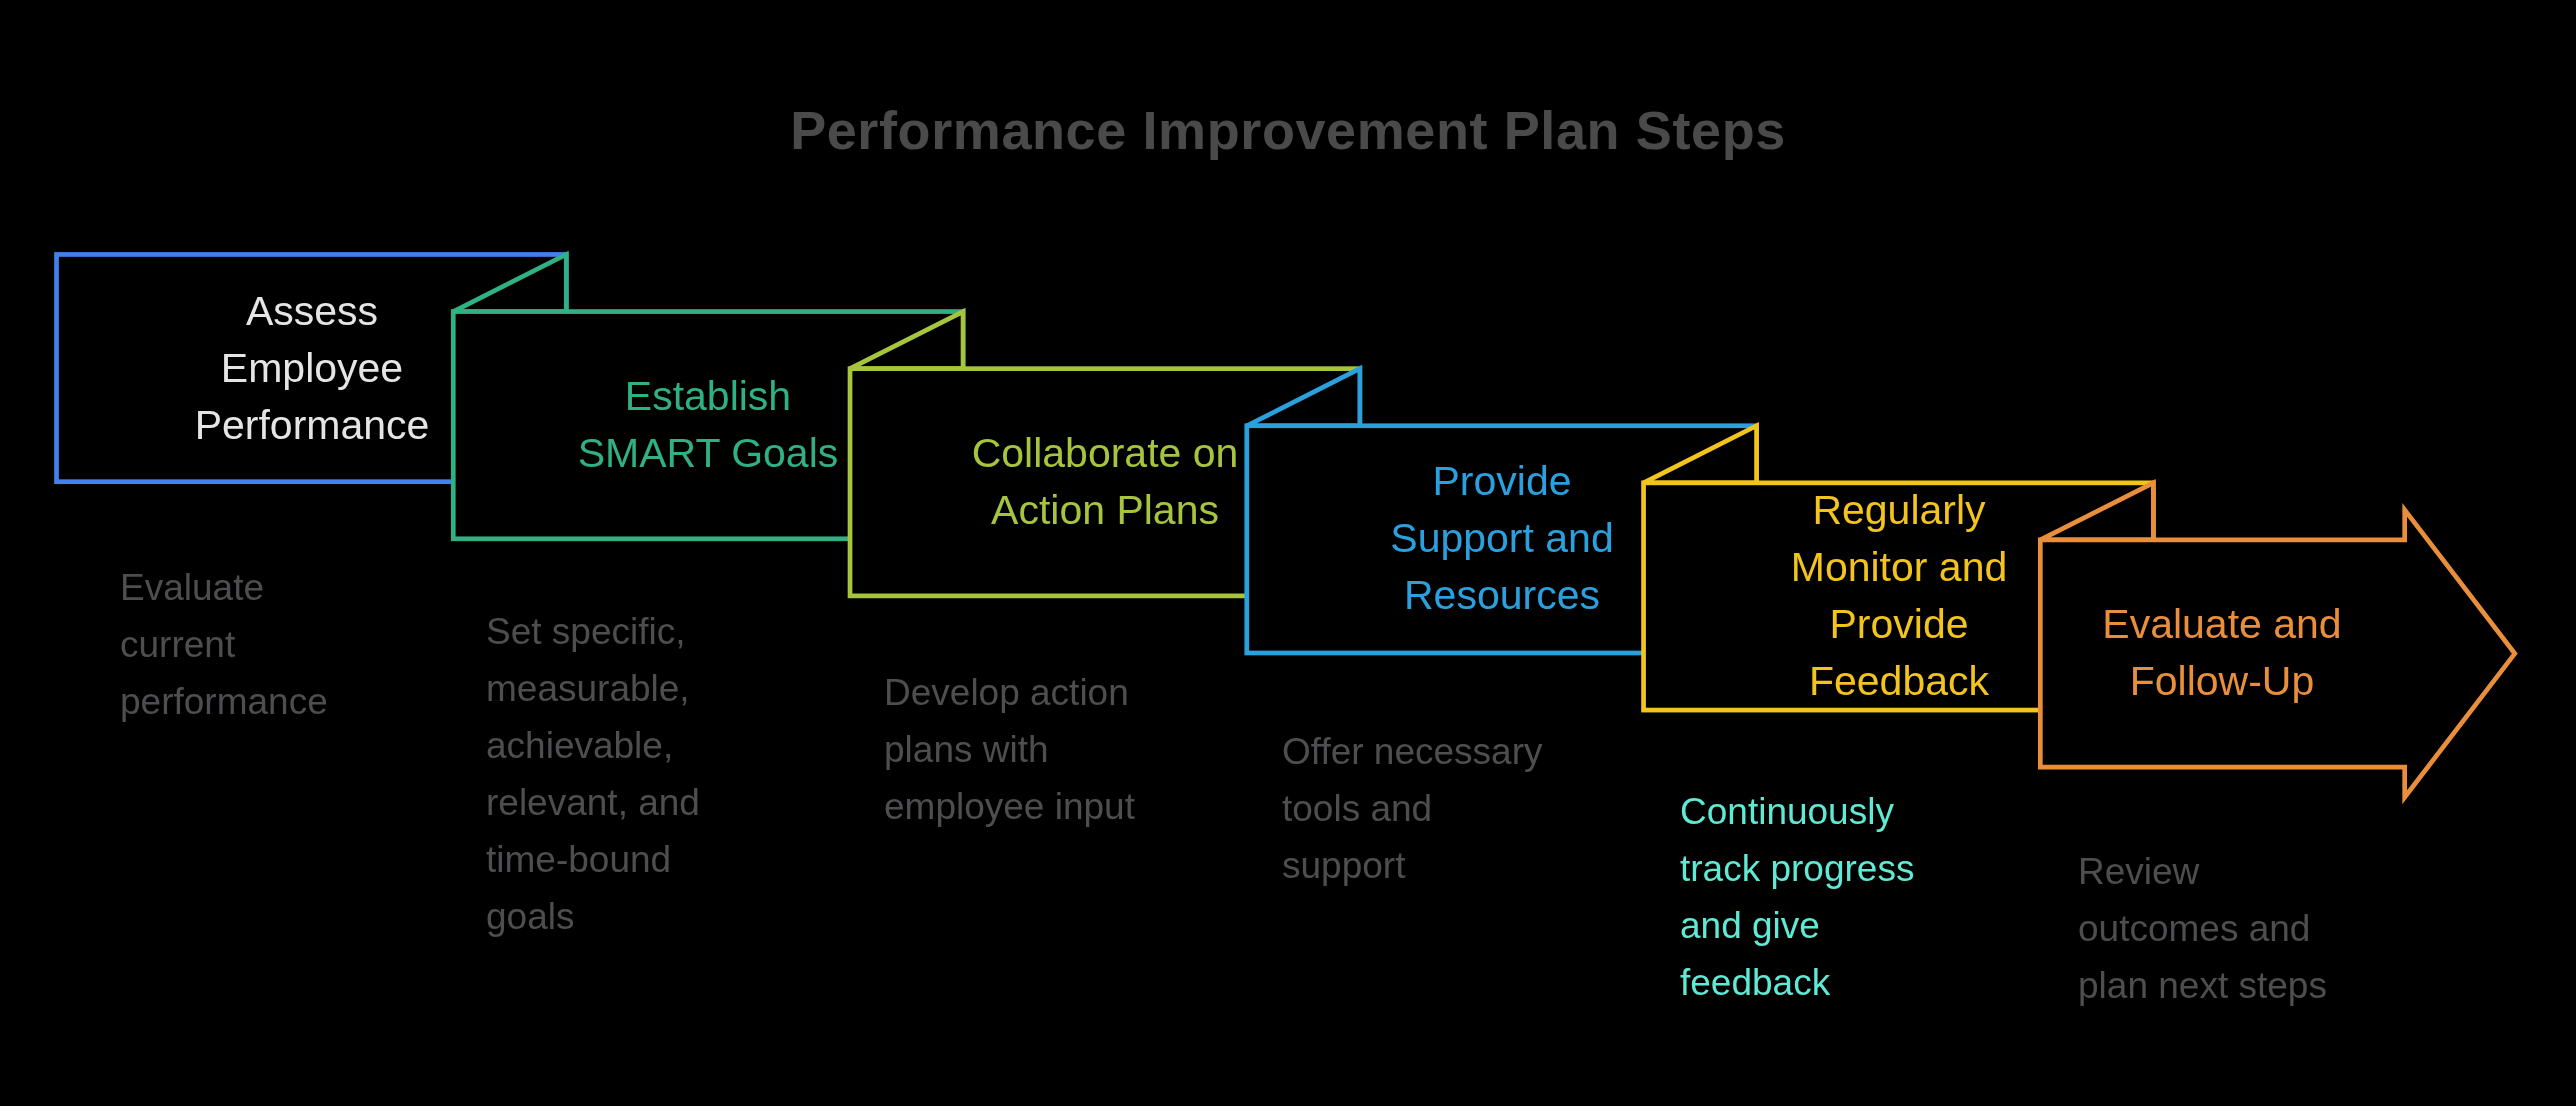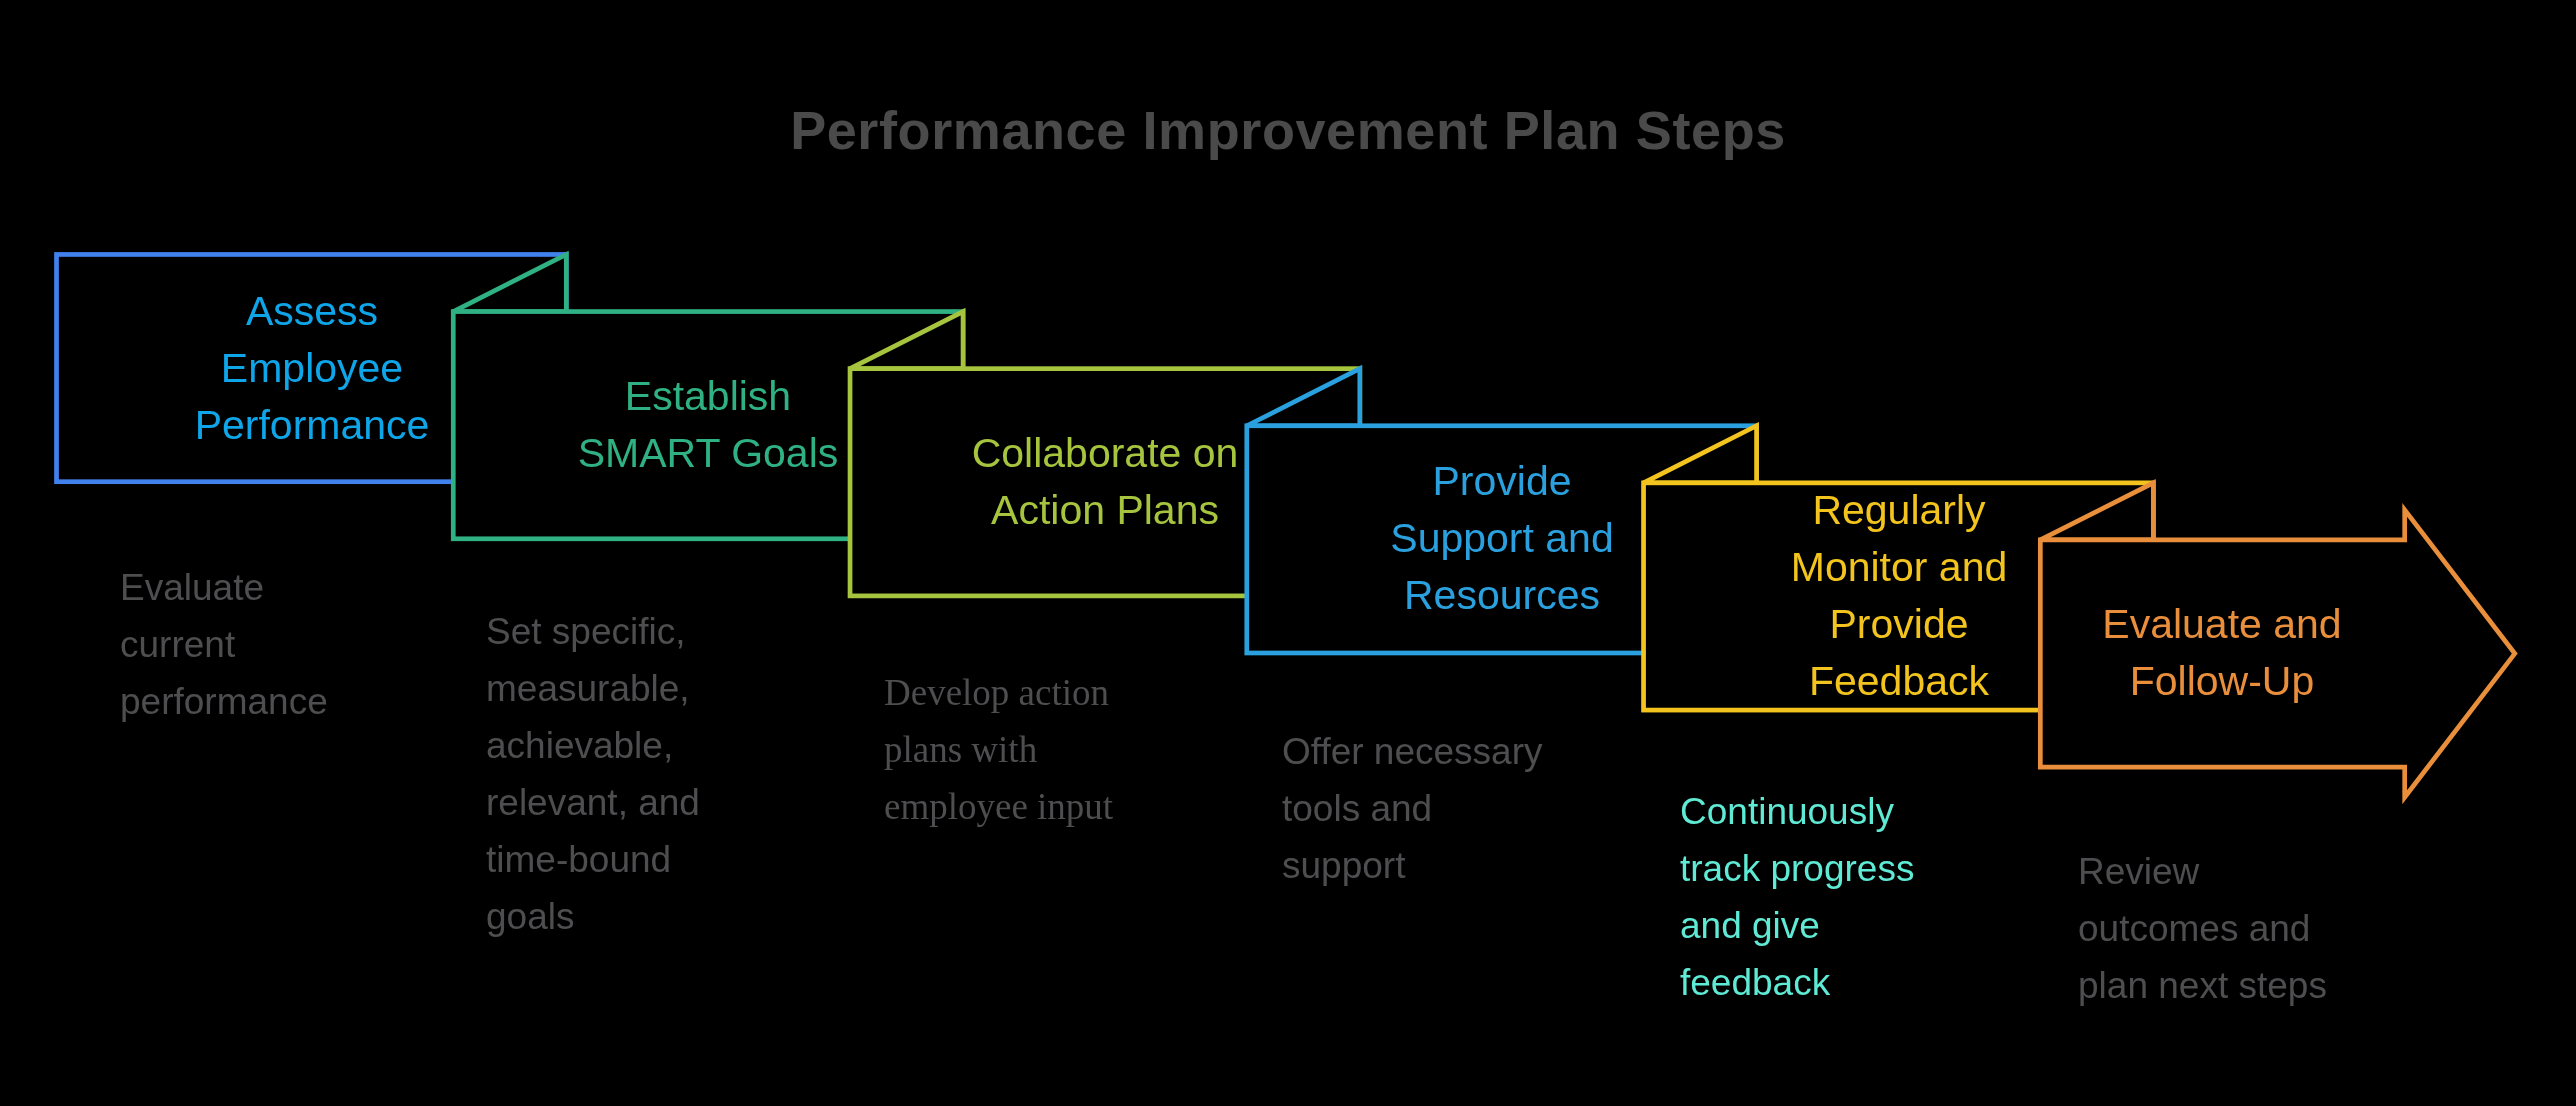--- a/index.html
+++ b/index.html
@@ -71,21 +71,21 @@
 
     <path d="M 2792 820 L 2984 723 L 2984 820 Z" fill="#000000" stroke="#f2c41d"></path>
     <rect x="2792" y="820" width="866" height="386" fill="#000000" stroke="#f2c41d"></rect>
 
     <path d="M 3466 917 L 3658 820 L 3658 917 Z" fill="#000000" stroke="#e98f3c"></path>
     <path d="M 3466 917 L 4085 917 L 4085 866 L 4272 1110 L 4085 1354 L 4085 1303 L 3466 1303 Z" fill="#000000" stroke="#e98f3c"></path>
   </svg>
 
   <div class="page-title" style="color: rgb(74, 74, 74);">Performance Improvement Plan Steps</div>
 
-  <div class="step-title" style="left: 57px; top: 283px; width: 510px; color: #0ea5e9;">
+  <div class="step-title" style="left: 57px; top: 283px; width: 510px; color: #e5e5e5;">
     <div>Assess</div>
     <div>Employee</div>
     <div>Performance</div>
   </div>
   <div class="step-desc" style="left: 88px; top: 559px; color: rgb(78, 78, 80); margin-left: 32px;">
     <div>Evaluate</div>
     <div>current</div>
     <div>performance</div>
   </div>
 
@@ -99,21 +99,21 @@
     <div>achievable,</div>
     <div>relevant, and</div>
     <div>time-bound</div>
     <div>goals</div>
   </div>
 
   <div class="step-title" style="left: 850px; top: 425px; width: 510px; color: rgb(166, 196, 62); text-align: center;">
     <div>Collaborate on</div>
     <div>Action Plans</div>
   </div>
-  <div class="step-desc" style="left: 884px; top: 664px; color: rgb(78, 78, 80); font-family: Liberation Serif, serif;">
+  <div class="step-desc" style="left: 884px; top: 664px; color: rgb(78, 78, 80);">
     <div>Develop action</div>
     <div>plans with</div>
     <div>employee input</div>
   </div>
 
   <div class="step-title" style="left: 1247px; top: 453px; width: 510px; color: rgb(42, 161, 222);">
     <div>Provide</div>
     <div>Support and</div>
     <div>Resources</div>
   </div>

